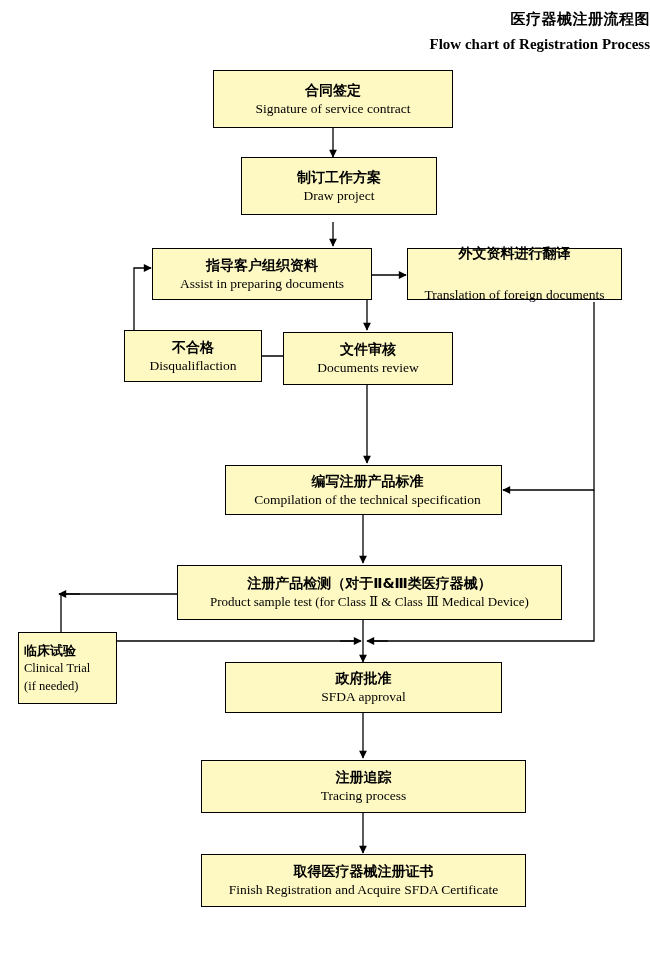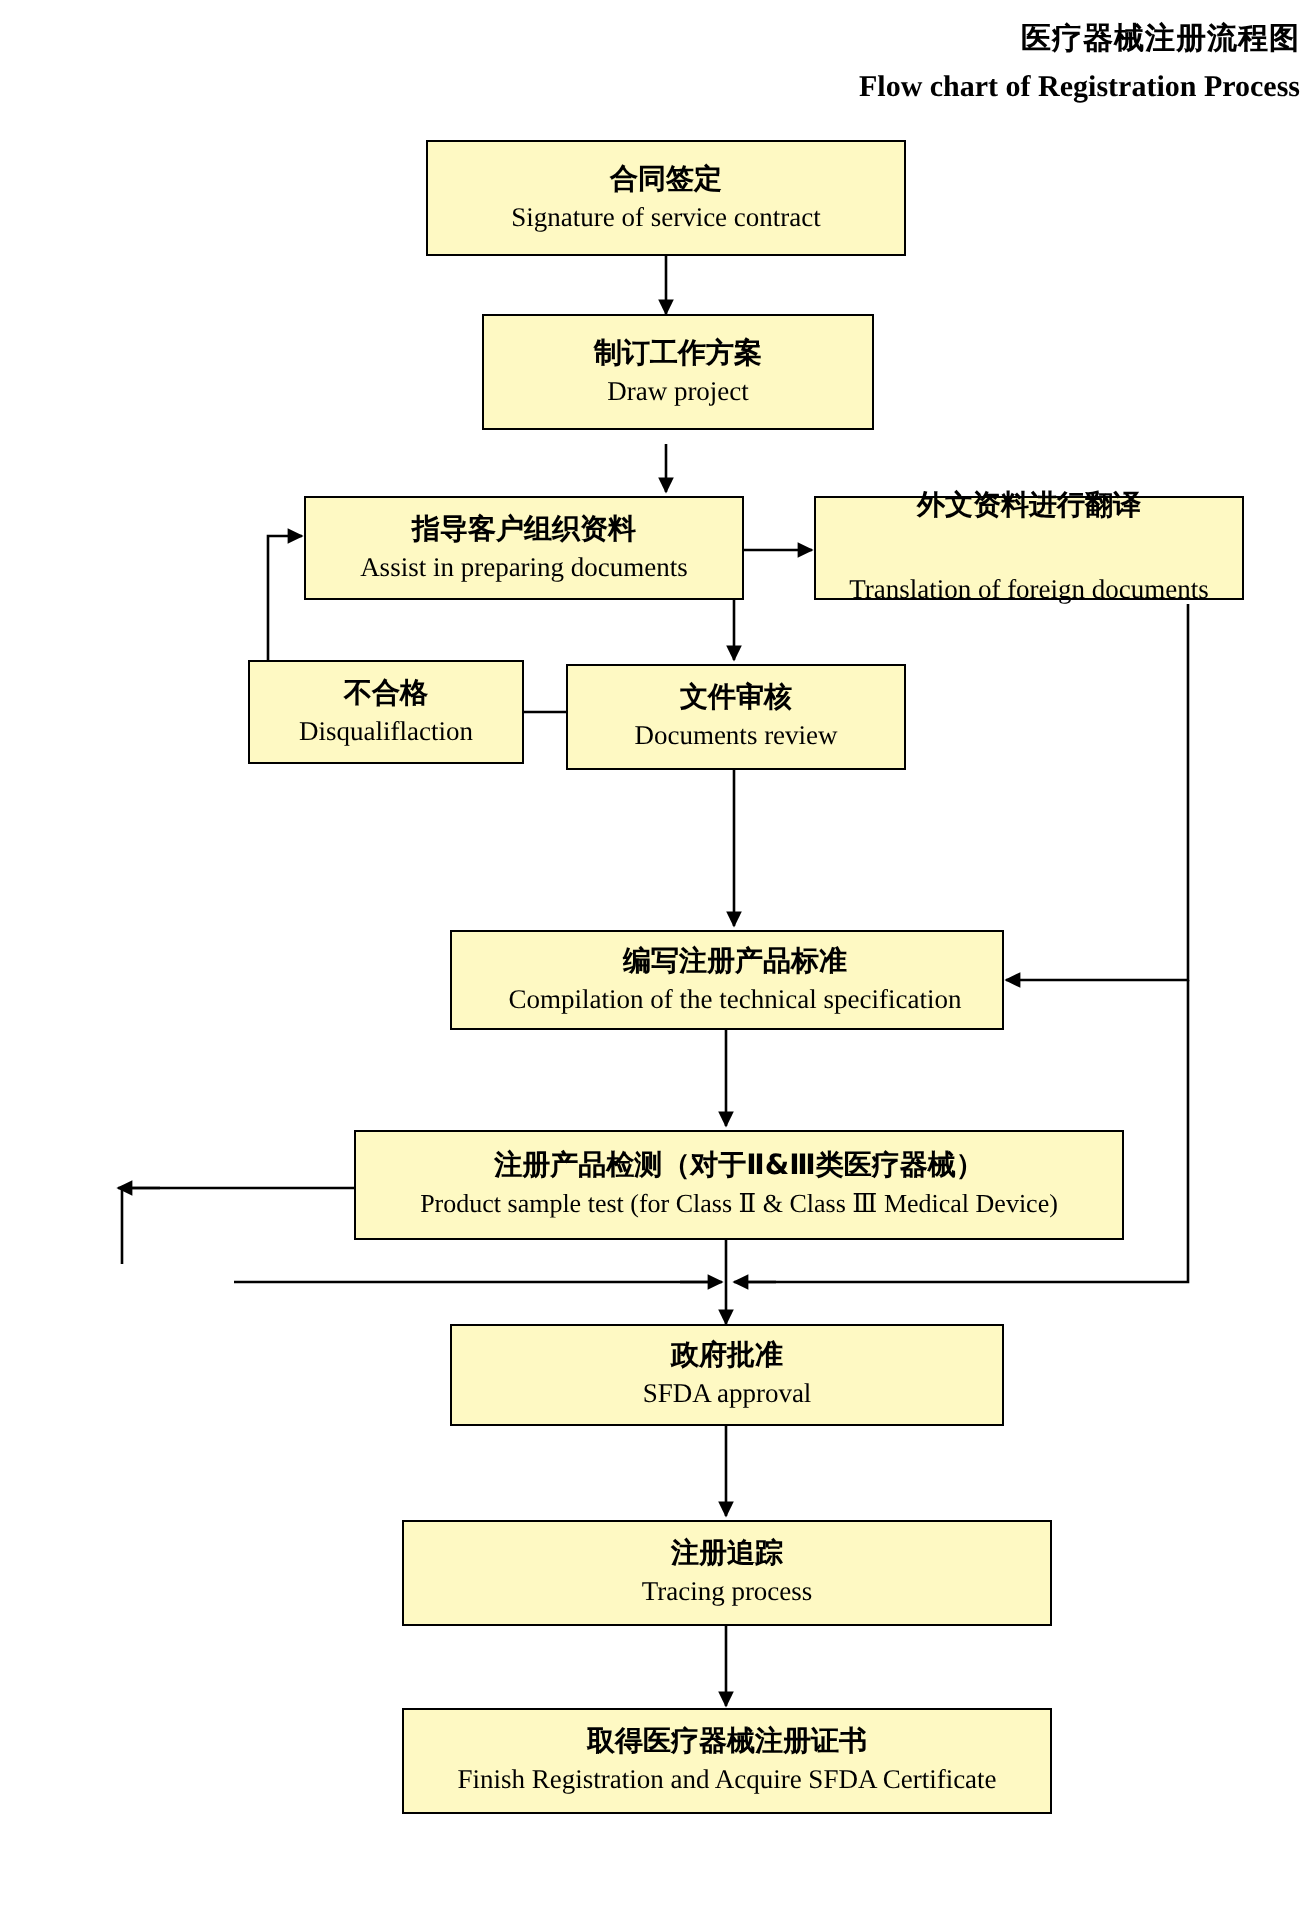--- a/index.html
+++ b/index.html
@@ -177,20 +177,25 @@
   <div class="node" style="left:225px; top:465px; width:277px; height:50px;padding-left:12px;">
     <div class="cn">编写注册产品标准</div>
     <div class="en small">Compilation of the technical specification</div>
   </div>
 
   <div class="node wide" style="left:177px; top:565px; width:385px; height:55px;">
     <div class="cn">注册产品检测（对于Ⅱ&amp;Ⅲ类医疗器械）</div>
     <div class="en small">Product sample test (for Class  Ⅱ &amp; Class  Ⅲ  Medical Device)</div>
   </div>
 
+  <div class="node align-left small" style="left:18px; top:632px; width:99px; height:72px;">
+    <div class="cn">临床试验</div>
+    <div class="en">Clinical Trial</div>
+    <div class="en">(if needed)</div>
+  </div>
 
   <div class="node" style="left:225px; top:662px; width:277px; height:51px;">
     <div class="cn">政府批准</div>
     <div class="en">SFDA approval</div>
   </div>
 
   <div class="node" style="left:201px; top:760px; width:325px; height:53px;">
     <div class="cn">注册追踪</div>
     <div class="en">Tracing process</div>
   </div>

